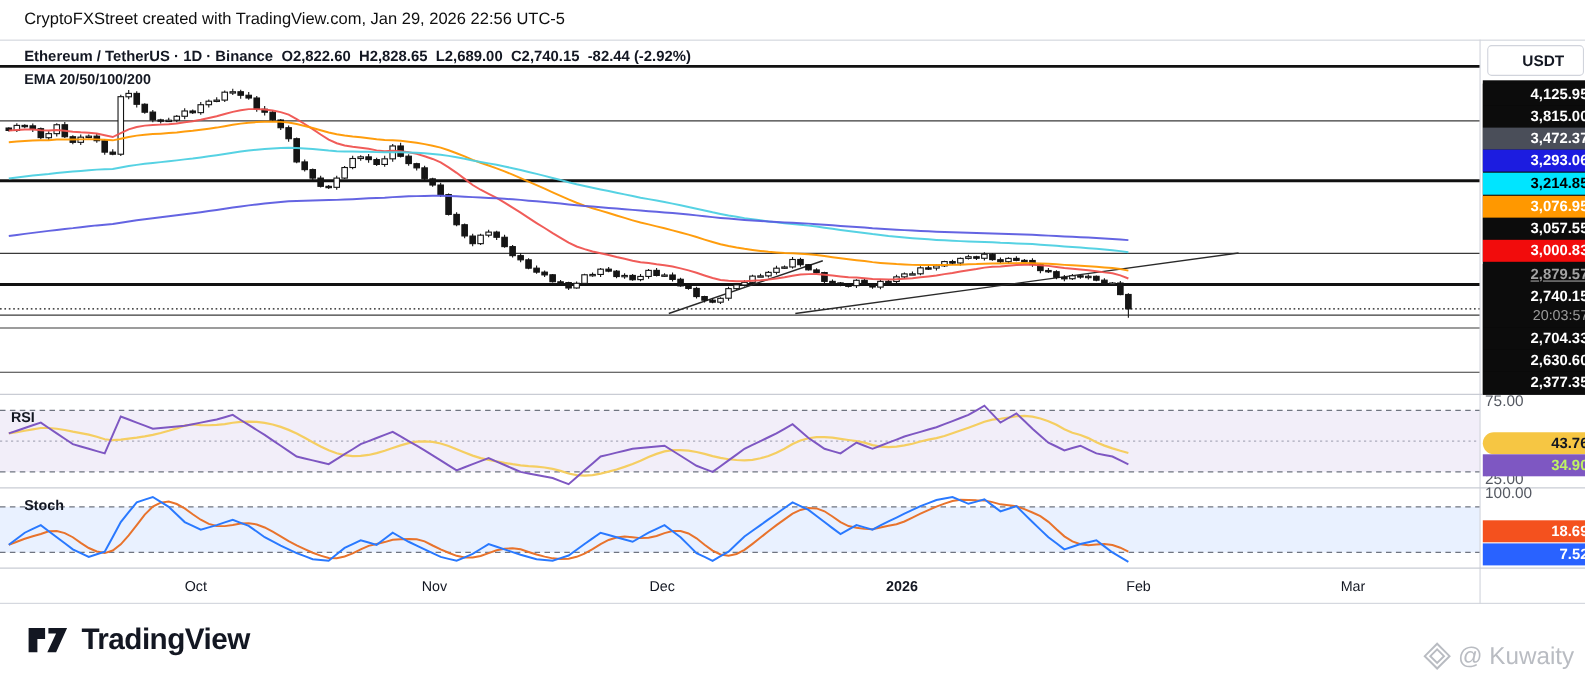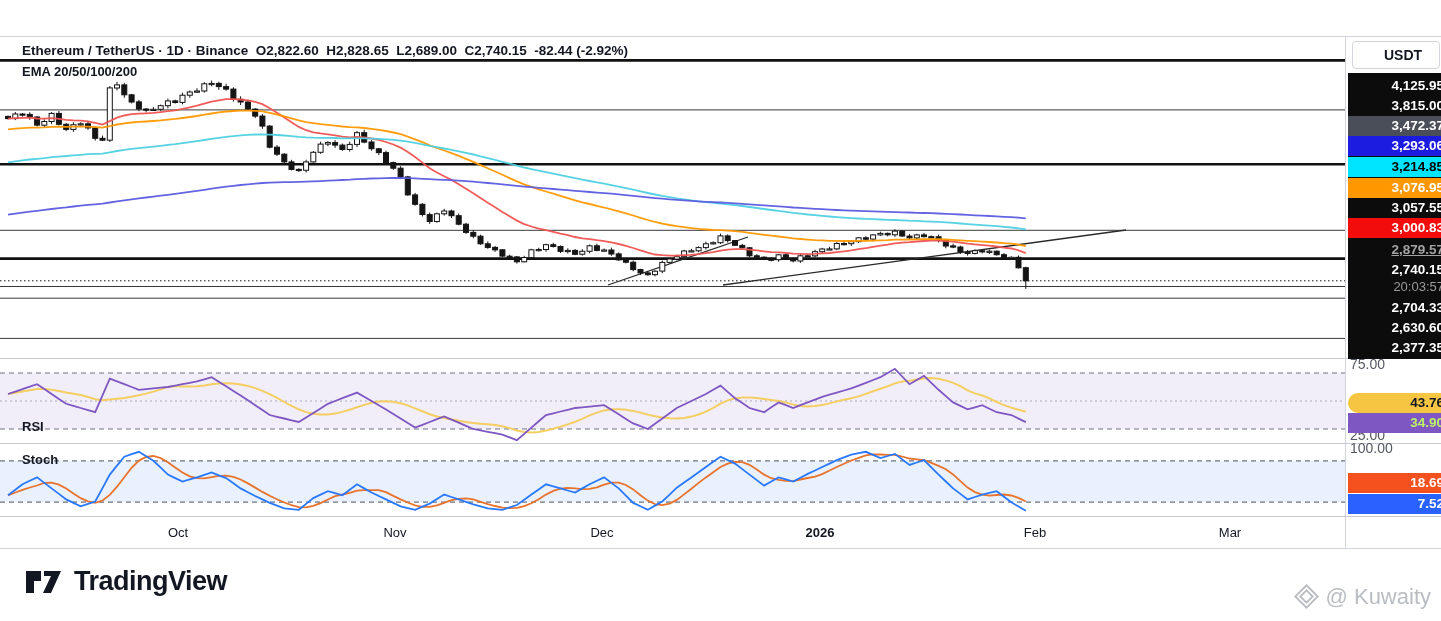--- a/index.html
+++ b/index.html
@@ -24,20 +24,21 @@
   .footer-brand{position:absolute;left:24px;top:566px;display:flex;align-items:center;gap:10px;z-index:5;}
   .footer-brand .txt{font-size:27px;font-weight:700;letter-spacing:-0.5px;color:#131722;}
   .credit{position:absolute;right:10px;top:583px;display:flex;align-items:center;gap:6px;
           color:#b9bcc2;font-size:22px;z-index:5;}
 </style>
 </head>
 <body>
 
 <div class="stage">
 
+  <div class="watermark">CryptoFXStreet created with TradingView.com, Jan 29, 2026 22:56 UTC-5</div>
 
   <div class="frame-line" style="left:0;top:36px;width:1441px;height:1px;"></div>
   <div class="frame-line" style="left:0;top:548px;width:1441px;height:1px;"></div>
   <div class="frame-line" style="left:1345px;top:36px;width:1px;height:513px;"></div>
 
   <svg class="chart" id="chart-svg" width="1441" height="621">
       <line x1="0" y1="60.4" x2="1345" y2="60.4" stroke="#111" stroke-width="2.6"></line>
       <line x1="0" y1="109.9" x2="1345" y2="109.9" stroke="#3a3a3a" stroke-width="1"></line>
       <line x1="0" y1="164.3" x2="1345" y2="164.3" stroke="#111" stroke-width="2.6"></line>
       <line x1="0" y1="230.3" x2="1345" y2="230.3" stroke="#3a3a3a" stroke-width="1"></line>
@@ -205,21 +206,21 @@
       <path d="M8.0 394.0L15.3 391.6L22.5 389.1L29.8 386.6L37.1 384.2L44.3 389.1L51.6 394.0L58.9 398.9L66.2 403.8L73.4 405.9L80.7 408.0L88.0 410.1L95.2 412.2L102.5 395.4L109.8 378.6L117.0 381.4L124.3 384.2L131.6 387.0L138.9 389.8L146.1 389.1L153.4 388.4L160.7 387.7L167.9 387.0L175.2 385.6L182.5 384.2L189.8 382.8L197.0 381.4L204.3 379.3L211.6 377.2L218.8 381.8L226.1 386.3L233.4 390.9L240.6 395.4L247.9 400.3L255.2 405.2L262.4 410.1L269.7 415.0L277.0 416.8L284.3 418.5L291.5 420.3L298.8 422.0L306.1 417.4L313.3 412.9L320.6 408.4L327.9 403.8L335.1 401.0L342.4 398.2L349.7 395.4L357.0 392.6L364.2 396.8L371.5 401.0L378.8 405.2L386.0 409.4L393.3 413.9L400.6 418.5L407.8 423.1L415.1 427.6L422.4 424.8L429.7 422.0L436.9 419.2L444.2 416.4L451.5 419.6L458.7 422.7L466.0 425.9L473.3 429.0L480.5 430.4L487.8 431.8L495.1 433.2L502.4 434.6L509.6 437.4L516.9 440.2L524.2 433.9L531.4 427.6L538.7 421.3L546.0 415.0L553.3 413.3L560.5 411.5L567.8 409.8L575.1 408.0L582.3 407.3L589.6 406.6L596.9 405.9L604.1 405.2L611.4 409.8L618.7 414.3L625.9 418.9L633.2 423.4L640.5 426.2L647.8 429.0L655.0 423.8L662.3 418.5L669.6 413.3L676.8 408.0L684.1 404.5L691.4 401.0L698.6 397.5L705.9 394.0L713.2 389.8L720.5 385.6L727.7 391.9L735.0 398.2L742.3 403.1L749.5 408.0L756.8 410.1L764.1 412.2L771.3 407.3L778.6 402.4L785.9 405.2L793.2 408.0L800.4 405.2L807.7 402.4L815.0 399.6L822.2 396.8L829.5 394.7L836.8 392.6L844.0 390.5L851.3 388.4L858.6 385.6L865.9 382.8L873.1 380.0L880.4 377.2L887.7 373.0L894.9 368.8L902.2 376.5L909.5 384.2L916.8 380.0L924.0 375.8L931.3 382.8L938.6 389.8L945.8 396.1L953.1 402.4L960.4 405.9L967.6 409.4L974.9 407.3L982.2 405.2L989.4 408.7L996.7 412.2L1004.0 413.6L1011.3 415.0L1018.5 418.6L1025.8 422.1" fill="none" stroke="#7e57c2" stroke-width="1.8"></path>
       <path d="M8.0 495.3L15.3 492.5L22.5 489.8L29.8 487.5L37.1 485.5L44.3 483.0L51.6 482.7L58.9 484.7L66.2 488.4L73.4 493.5L80.7 498.2L88.0 501.3L95.2 502.8L102.5 500.5L109.8 494.9L117.0 486.7L124.3 477.3L131.6 467.8L138.9 460.6L146.1 456.9L153.4 456.0L160.7 458.2L167.9 462.2L175.2 467.5L182.5 472.5L189.8 476.3L197.0 478.2L204.3 478.3L211.6 477.2L218.8 475.9L226.1 475.6L233.4 476.8L240.6 479.5L247.9 483.4L255.2 487.6L262.4 491.9L269.7 495.8L277.0 499.2L284.3 502.5L291.5 505.1L298.8 507.2L306.1 507.4L313.3 505.9L320.6 503.1L327.9 499.5L335.1 496.2L342.4 494.5L349.7 492.8L357.0 490.7L364.2 490.2L371.5 490.1L378.8 490.2L386.0 492.1L393.3 495.9L400.6 499.4L407.8 502.5L415.1 505.3L422.4 506.8L429.7 506.9L436.9 505.4L444.2 502.8L451.5 500.2L458.7 498.8L466.0 498.4L473.3 499.4L480.5 501.8L487.8 504.1L495.1 506.0L502.4 507.6L509.6 508.2L516.9 507.9L524.2 506.2L531.4 503.3L538.7 499.2L546.0 494.6L553.3 490.9L560.5 488.6L567.8 487.8L575.1 488.4L582.3 489.2L589.6 488.8L596.9 487.3L604.1 484.7L611.4 482.7L618.7 482.7L625.9 485.0L633.2 489.4L640.5 495.2L647.8 500.6L655.0 504.1L662.3 505.2L669.6 503.6L676.8 499.9L684.1 494.4L691.4 488.7L698.6 482.9L705.9 477.4L713.2 472.2L720.5 467.0L727.7 463.6L735.0 461.8L742.3 462.2L749.5 464.8L756.8 469.5L764.1 474.6L771.3 478.2L778.6 479.8L785.9 480.8L793.2 481.1L800.4 479.5L807.7 478.0L815.0 476.6L822.2 474.1L829.5 470.5L836.8 467.0L844.0 463.7L851.3 460.5L858.6 457.8L865.9 455.4L873.1 454.4L880.4 454.5L887.7 454.8L894.9 454.9L902.2 456.5L909.5 458.5L916.8 459.4L924.0 460.2L931.3 462.9L938.6 465.9L945.8 469.2L953.1 474.4L960.4 481.2L967.6 487.6L974.9 492.1L982.2 494.7L989.4 495.6L996.7 495.0L1004.0 494.5L1011.3 495.5L1018.5 497.9L1025.8 501.5" fill="none" stroke="#e8732c" stroke-width="1.8"></path>
       <path d="M8.0 495.3L15.3 489.8L22.5 484.3L29.8 480.8L37.1 477.4L44.3 482.9L51.6 488.4L58.9 493.9L66.2 499.4L73.4 502.9L80.7 506.3L88.0 503.9L95.2 501.5L102.5 488.1L109.8 474.6L117.0 465.6L124.3 456.7L131.6 454.2L138.9 451.8L146.1 456.3L153.4 460.8L160.7 467.7L167.9 474.6L175.2 478.1L182.5 481.5L189.8 479.4L197.0 477.4L204.3 474.9L211.6 472.5L218.8 475.3L226.1 478.1L233.4 483.2L240.6 488.4L247.9 492.2L255.2 496.0L262.4 499.4L269.7 502.9L277.0 505.6L284.3 508.4L291.5 509.1L298.8 509.8L306.1 503.9L313.3 498.1L320.6 494.6L327.9 491.2L335.1 493.2L342.4 495.3L349.7 489.8L357.0 484.3L364.2 488.4L371.5 492.5L378.8 496.0L386.0 499.4L393.3 502.9L400.6 506.3L407.8 508.1L415.1 509.8L422.4 506.7L429.7 503.6L436.9 499.1L444.2 494.6L451.5 497.0L458.7 499.4L466.0 501.9L473.3 504.3L480.5 506.3L487.8 508.4L495.1 509.1L502.4 509.8L509.6 507.4L516.9 505.0L524.2 499.8L531.4 494.6L538.7 489.4L546.0 484.3L553.3 486.3L560.5 488.4L567.8 490.5L575.1 492.5L582.3 488.4L589.6 484.3L596.9 480.8L604.1 477.4L611.4 482.9L618.7 488.4L625.9 495.6L633.2 502.9L640.5 506.3L647.8 509.8L655.0 505.6L662.3 501.5L669.6 494.6L676.8 487.7L684.1 482.5L691.4 477.4L698.6 472.2L705.9 467.0L713.2 461.8L720.5 456.7L727.7 460.1L735.0 463.6L742.3 469.1L749.5 474.6L756.8 480.1L764.1 485.6L771.3 481.5L778.6 477.4L785.9 479.4L793.2 481.5L800.4 477.7L807.7 473.9L815.0 470.5L822.2 467.0L829.5 463.6L836.8 460.1L844.0 457.4L851.3 454.6L858.6 453.2L865.9 451.8L873.1 454.9L880.4 458.0L887.7 456.0L894.9 453.9L902.2 459.4L909.5 464.9L916.8 462.5L924.0 460.1L931.3 467.4L938.6 474.6L945.8 481.5L953.1 488.4L960.4 493.9L967.6 499.4L974.9 497.0L982.2 494.6L989.4 492.9L996.7 491.2L1004.0 496.7L1011.3 502.2L1018.5 506.5L1025.8 510.8" fill="none" stroke="#2979ff" stroke-width="1.8"></path>
       <line x1="0" y1="358.5" x2="1441" y2="358.5" stroke="#c9ccd4" stroke-width="1"></line>
       <line x1="0" y1="443.5" x2="1441" y2="443.5" stroke="#c9ccd4" stroke-width="1"></line>
       <line x1="0" y1="516.5" x2="1441" y2="516.5" stroke="#c9ccd4" stroke-width="1"></line>
     </svg>
 
   <div class="legend">Ethereum / TetherUS · 1D · Binance  O2,822.60  H2,828.65  L2,689.00  C2,740.15  -82.44 (-2.92%)</div>
   <div class="legend2">EMA 20/50/100/200</div>
-  <div class="legend2" style="left:22px;top:372px;margin-top:47px;">RSI</div>
+  <div class="legend2" style="left:10px;top:372px;">RSI</div>
   <div class="legend2" style="left:22px;top:452px;">Stoch</div>
 
   <div class="usdt-btn">USDT</div>
 
   <div class="axis-col" id="axis-col">
     <div class="axis-backdrop"></div>
   <div class="tick-txt" style="top: 356px;">75.00</div>
       <div class="tick-txt" style="top: 427px;">25.00</div>
       <div class="tick-txt" style="top: 440px;">100.00</div>
       <div class="plabel" style="top: 76px; background: rgb(12, 12, 12); color: rgb(255, 255, 255);">4,125.95</div>

